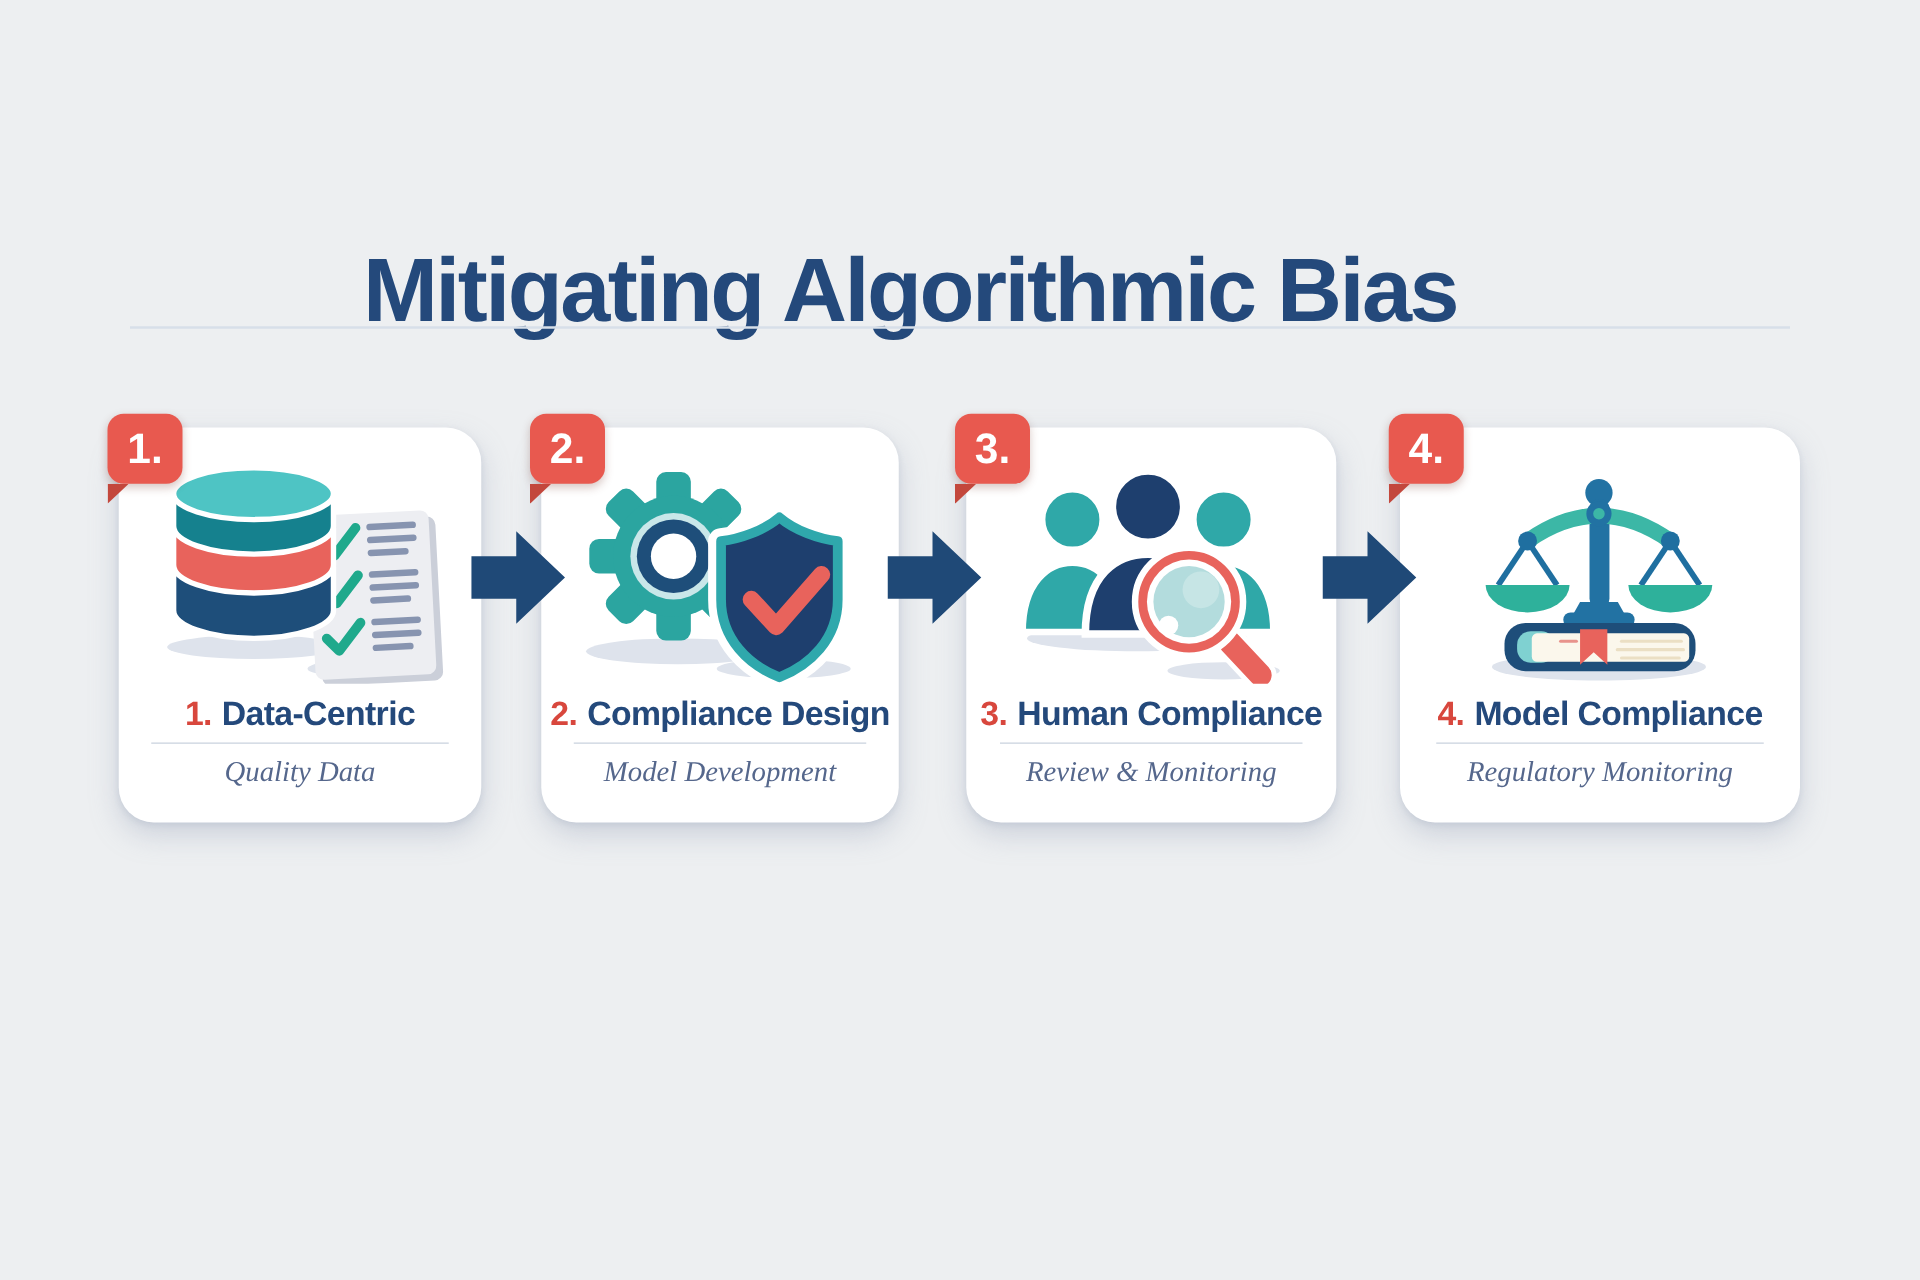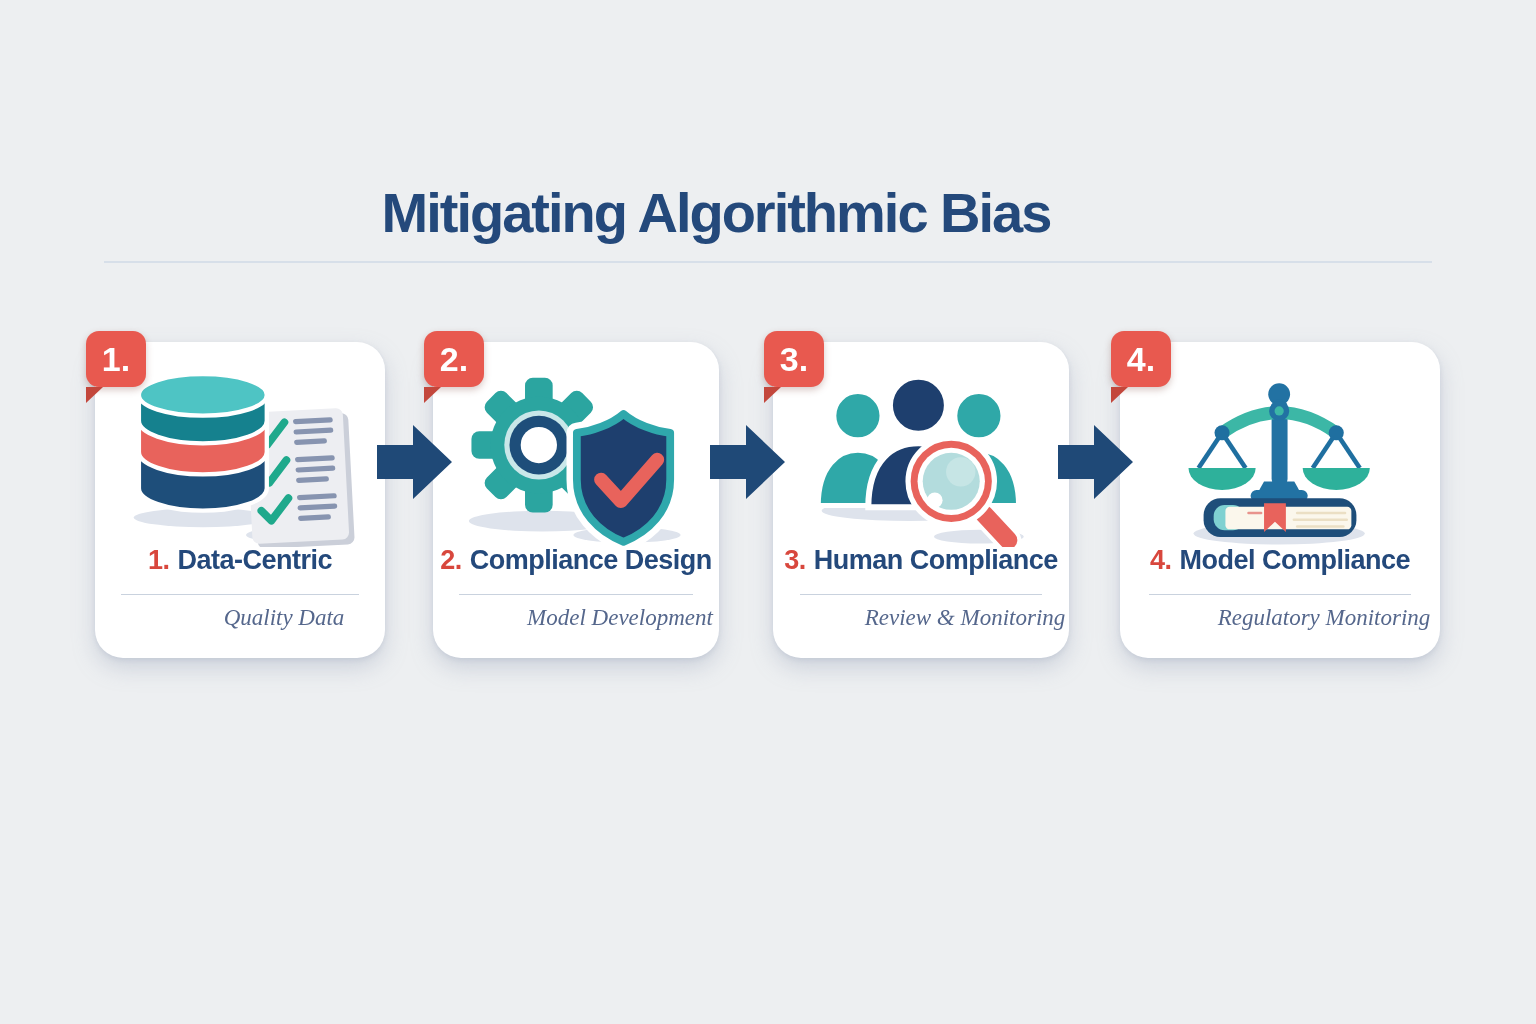--- a/index.html
+++ b/index.html
@@ -4,23 +4,23 @@
 <style>
   html,body{margin:0;padding:0;}
   body{
     width:1536px;height:1024px;overflow:hidden;
     background:var(--background,#EDEFF1);
     font-family:"Liberation Sans",sans-serif;
   }
   .canvas{position:relative;width:1536px;height:1024px;}
 
   .title{
-    position:absolute;left:0;top:180px;width:1432px;margin:0;
+    position:absolute;left:0;top:180px;width:1432px;margin:12px;
     text-align:center;
-    font-size:56px;font-weight:700;letter-spacing:-2px;
+    font-size:72px;font-weight:700;letter-spacing:-2px;
     color:var(--navy-text,#24497B);
   }
   .title-divider{
     position:absolute;left:104px;top:261px;width:1328px;height:2px;
     background:var(--divider,#D7DFE9);
   }
 
   .card{
     position:absolute;top:342px;height:316px;
     background:var(--card-white,#FFFFFF);
@@ -46,34 +46,34 @@
     background:var(--coral-dark,#C3473C);
     clip-path:polygon(0 0,100% 0,0 100%);
   }
 
   .icon-wrap{
     position:absolute;left:0;top:26px;width:100%;height:180px;
     display:flex;align-items:center;justify-content:center;
   }
 
   .card-heading{
-    position:absolute;left:0;top:203px;width:100%;
+    position:absolute;left:0;top:214px;width:100%;
     text-align:center;font-size:27px;font-weight:700;letter-spacing:-.5px;
     color:var(--navy-text,#24497B);white-space:nowrap;
   }
   .card-heading .num{color:#D8473D;margin-right:8px;}
   .card-divider{
     position:absolute;left:9%;top:252px;width:82%;height:0;
     border-top:1px solid #C9D2DE;
   }
   .card-subtitle{
     position:absolute;left:0;top:263px;width:100%;
     text-align:center;
     font-family:"Liberation Serif",serif;font-style:italic;
-    font-size:23px;color:var(--subtitle,#55678C);padding-left:44px;
+    font-size:23px;color:var(--subtitle,#55678C);
   }
 
   .flow-arrow{position:absolute;top:420px;width:76px;height:84px;z-index:4;}
   .arrow-1{left:377px;}
   .arrow-2{left:710px;}
   .arrow-3{left:1058px;}
 </style>
 </head>
 <body>
 

